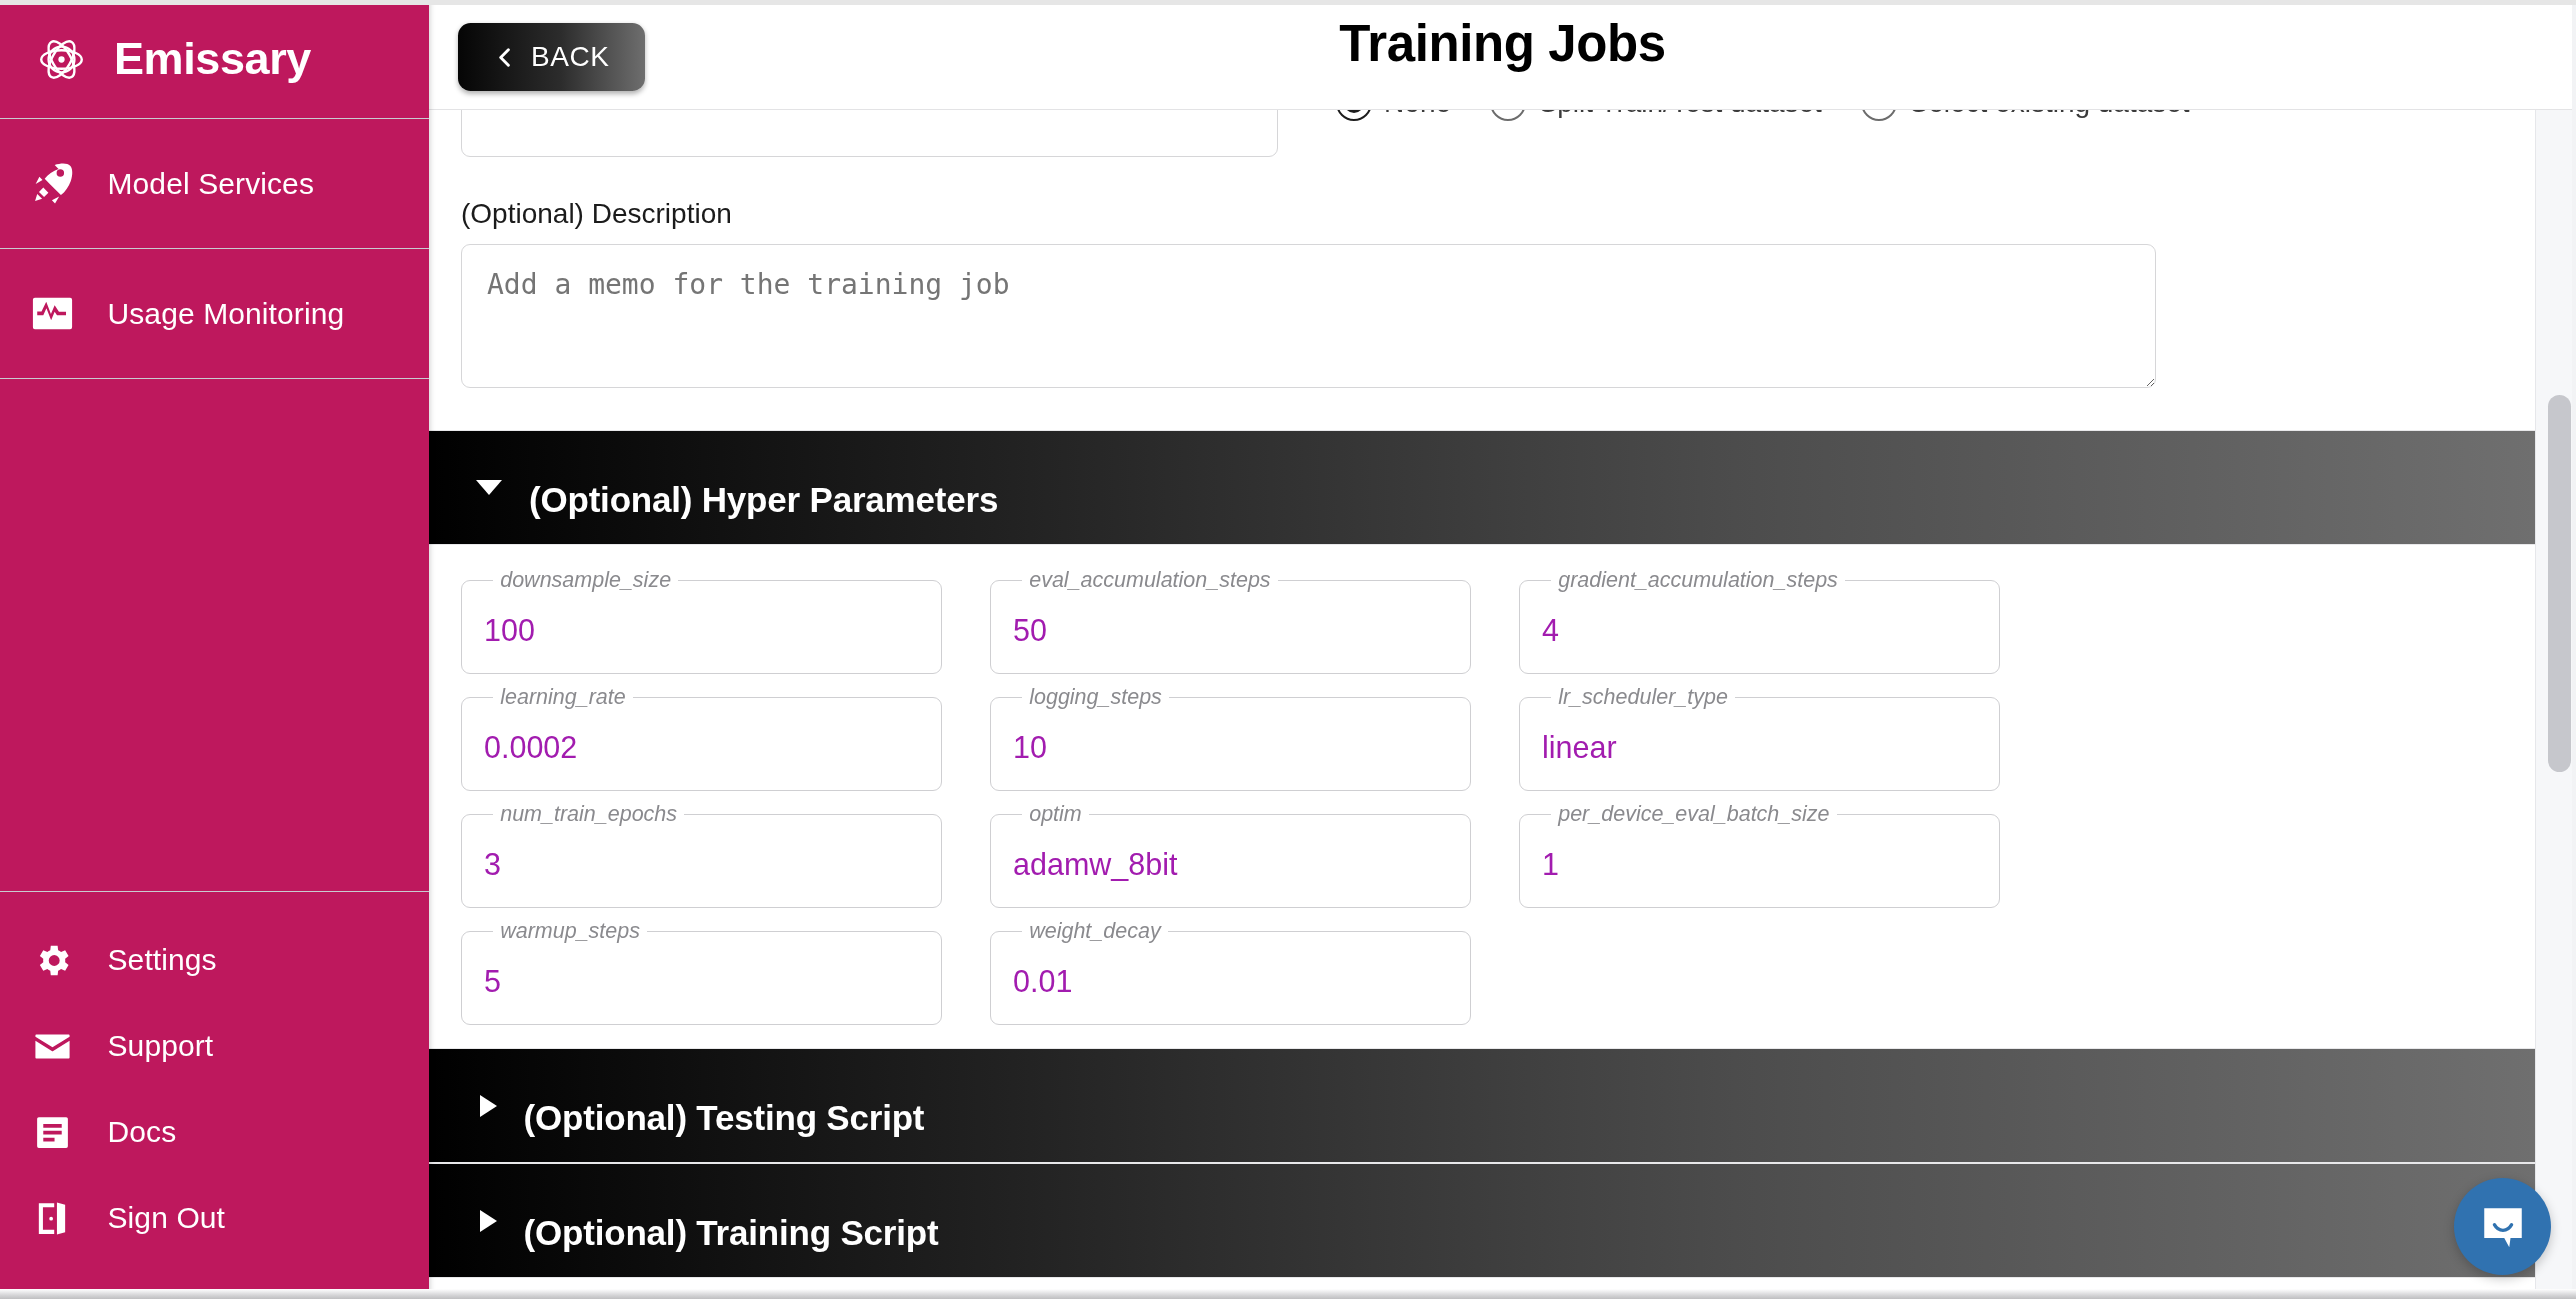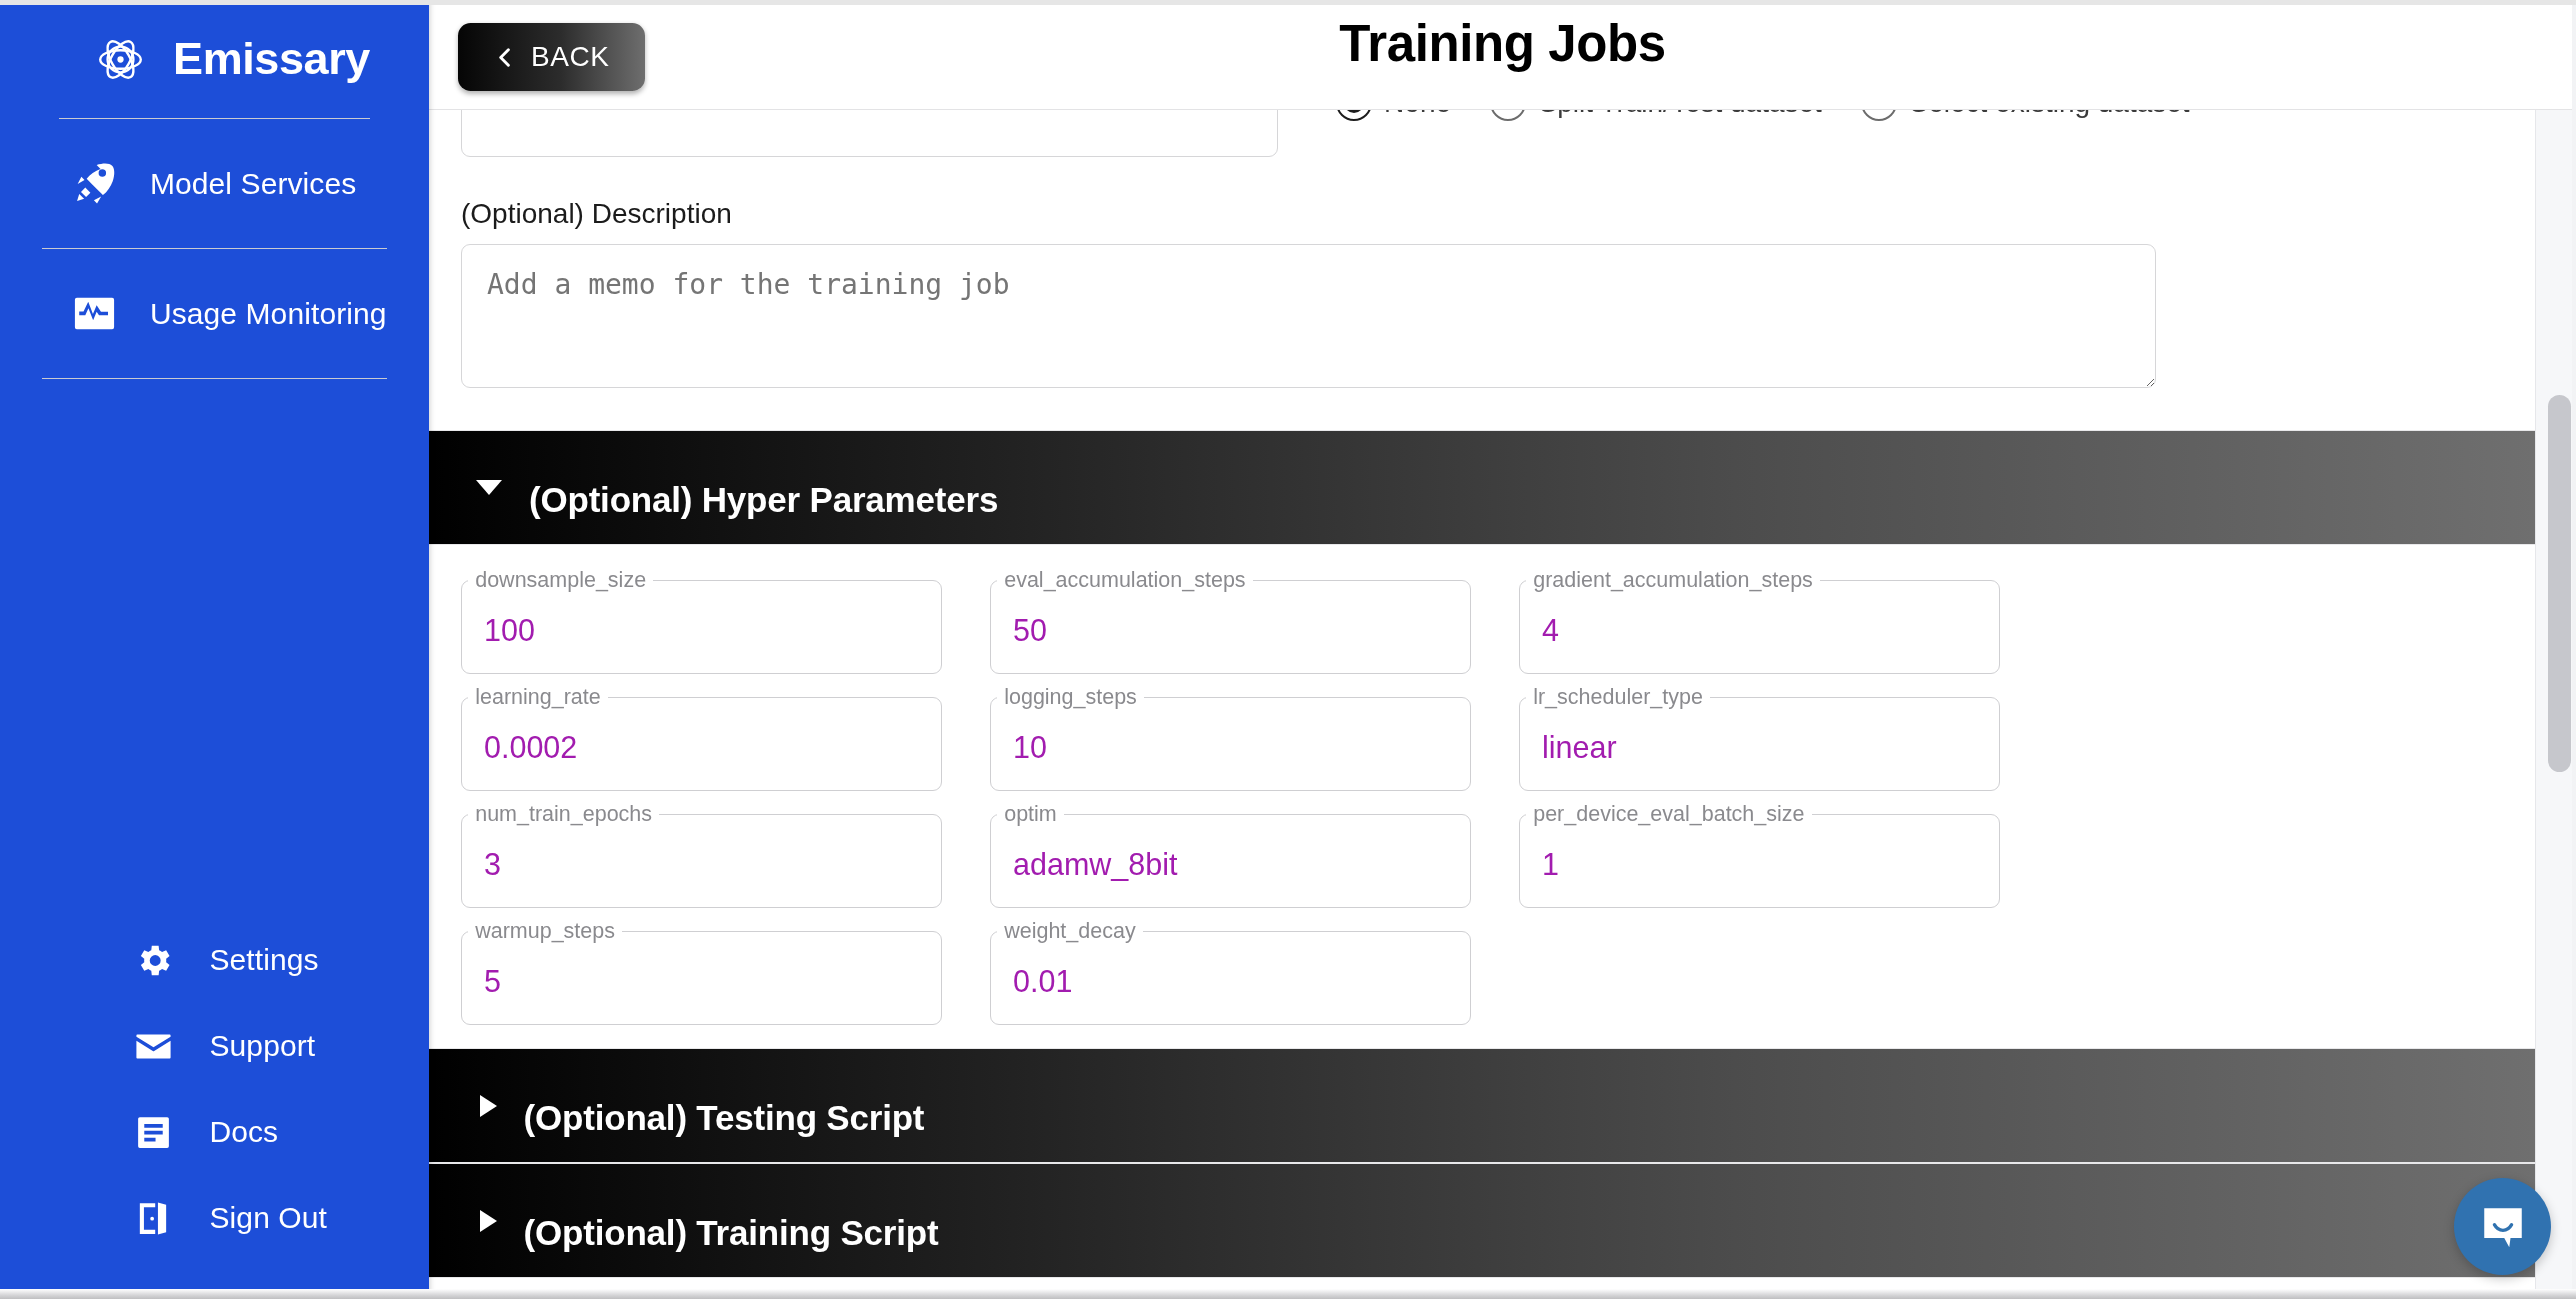--- a/index.html
+++ b/index.html
@@ -7,26 +7,25 @@
     width: 2576px; height: 1300px;
     background: #ffffff;
     font-family: "Liberation Sans", sans-serif;
     overflow: hidden;
   }
   .app { position: relative; width: 2576px; height: 1300px; background:#fff; display:flex; }
 
   
   .sidebar {
     width: 429px; height: 1300px;
-    background: #1d4ed8;
+    background: #be185d;
     display: flex; flex-direction: column;
     position: relative; z-index: 5;
     box-shadow: 1.8px 0 5.4px rgba(0,0,0,0.18);
     flex: 0 0 429px;
-    align-items: center;
   }
   .brand {
     height: 119px; display:flex; align-items:center; gap: 23px;
     padding-left: 32px;
     border-bottom: 1.8px solid #c9cbd1;
   }
   .brand-logo { width: 59px; height: 59px; flex:0 0 59px; }
   .brand-name {
     color:#ffffff; font-size: 45px; font-weight: 700; letter-spacing: -0.4px;
   }
@@ -141,21 +140,21 @@
   }
   .acc-title { color:#fff; font-size: 35px; font-weight: 700; letter-spacing: -0.2px; margin-top: 24px; }
 
   
   .hp-body { padding: 32px 32px 23px 32px; background:#fff; }
   .hp-grid { display:grid; grid-template-columns: repeat(3, 481px); gap: 20px 48px; }
   .mui-field { position: relative; height: 97px; }
   .mui-field fieldset {
     position:absolute; inset: 0; top: -7.2px;
     border: 1.8px solid #cfcfd2; border-radius: 9px;
-    pointer-events:none; padding: 0 6px; margin:0; min-width:0;
+    pointer-events:none; padding: 0 31px; margin:0; min-width:0;font-style:italic;
   }
   .mui-field legend {
     padding: 0 7.2px; font-size: 21.5px; color:#8a8a8e; line-height: 1;
     max-width: 100%; white-space: nowrap; overflow:hidden;
   }
   .mui-field .val {
     position:absolute; left: 23px; top: 36px; right: 20px;
     font-size: 30.5px; color:#a21caf; white-space:nowrap; overflow:hidden;
   }
 

